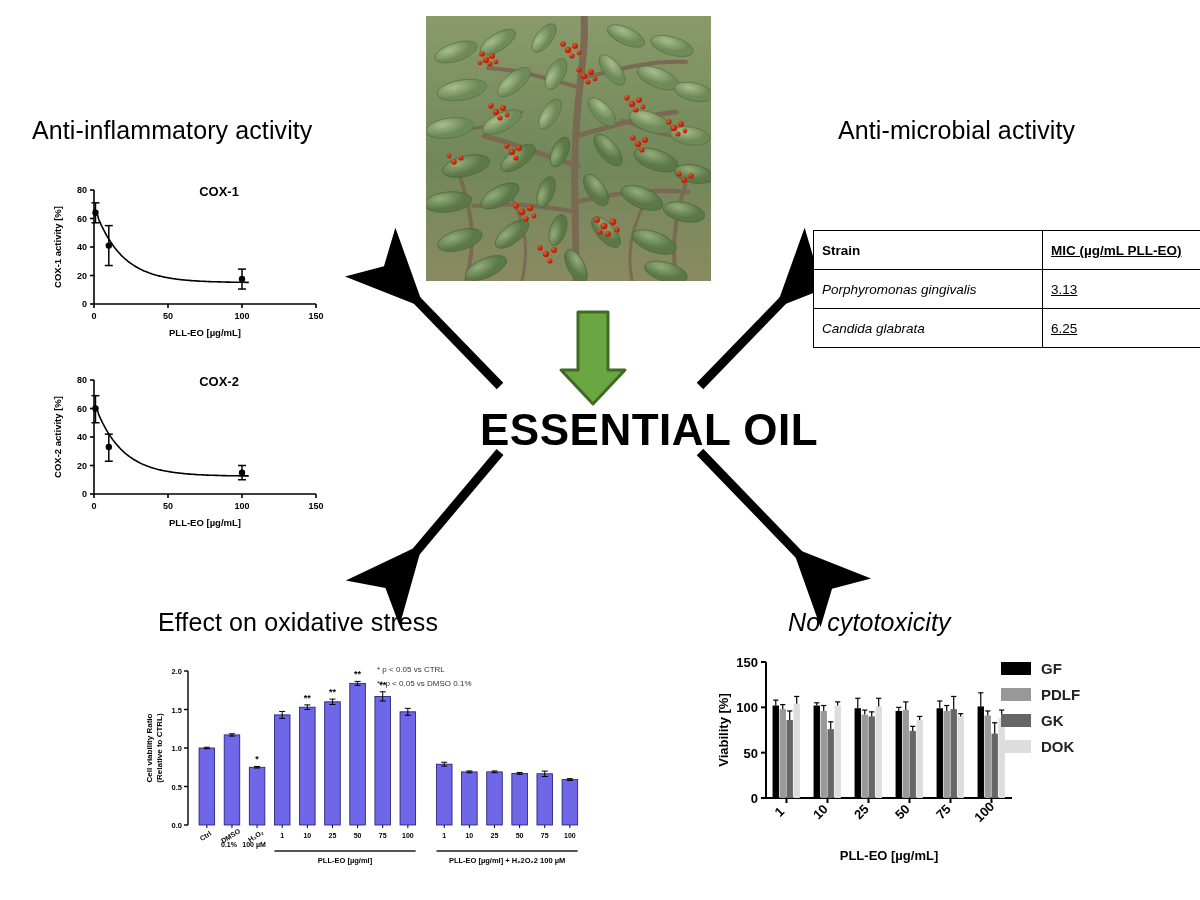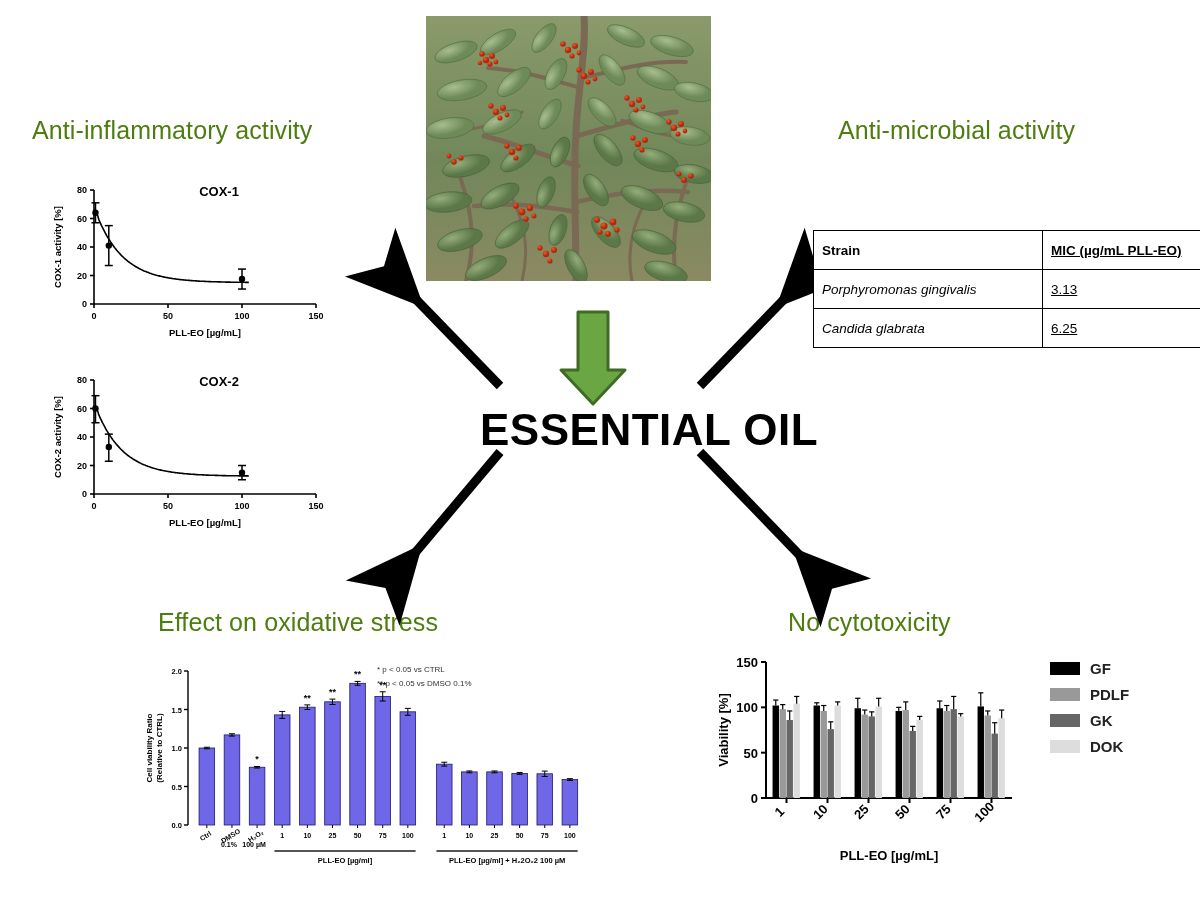--- a/index.html
+++ b/index.html
@@ -3,21 +3,21 @@
 <meta charset="utf-8">
 <style>
   html,body{margin:0;padding:0;}
   body{
     width:1200px;height:900px;background:#ffffff;position:relative;overflow:hidden;
     font-family:"Liberation Sans",sans-serif;color:#000;
   }
   .abs{position:absolute;}
 
   
-  .heading{font-size:25px;font-weight:400;color:#4d7c0f;white-space:nowrap;letter-spacing:.1px;}
+  .heading{font-size:25px;font-weight:400;color:#000000;white-space:nowrap;letter-spacing:.1px;}
 
   
   .center-label{font-size:44px;font-weight:700;letter-spacing:.5px;white-space:nowrap;}
 
   
   .photo{width:285px;height:265px;overflow:hidden;background:#6f8a52;position:absolute;}
   .photo svg{display:block;}
 
   
   table.mic{border-collapse:collapse;width:398px;background:#fff;}
@@ -35,21 +35,21 @@
 
   
   .statnote{font-size:8px;color:#333;line-height:14px;white-space:nowrap;}
 </style>
 </head>
 <body>
 
 <div class="abs heading" style="left:32px;top:116px;">Anti-inflammatory activity</div>
 <div class="abs heading" style="left:838px;top:116px;">Anti-microbial activity</div>
 <div class="abs heading" style="left:158px;top:608px;">Effect on oxidative stress</div>
-<div class="abs heading" style="left:788px;top:608px;">No cytotoxicity</div>
+<div class="abs heading" style="left:788px;top:608px;font-style:italic;">No cytotoxicity</div>
 
 <div class="photo abs" style="left:426px;top:16px;">
 <svg width="285" height="265" viewBox="0 0 285 265" xmlns="http://www.w3.org/2000/svg">
   <defs>
     <linearGradient id="bg" x1="0" y1="0" x2="0" y2="1">
       <stop offset="0%" stop-color="#8a9a6b"></stop>
           <stop offset="55%" stop-color="#71875a"></stop>
           <stop offset="100%" stop-color="#8b8a62"></stop>
     </linearGradient>
     <radialGradient id="lf" cx="35%" cy="30%">
@@ -551,21 +551,21 @@
       <line x1="280.1062" y1="74.74666666666667" x2="285.30620000000005" y2="74.74666666666667" stroke="#000" stroke-width="1.2"></line>
       <rect x="286.47" y="70.21333333333334" width="6.412400000000001" height="79.78666666666666" fill="#dddddd"></rect>
       <line x1="289.67620000000005" y1="62.05333333333334" x2="289.67620000000005" y2="70.21333333333334" stroke="#000" stroke-width="1.2"></line>
       <line x1="287.07620000000003" y1="62.05333333333334" x2="292.2762000000001" y2="62.05333333333334" stroke="#000" stroke-width="1.2"></line>
       <line x1="279.5" y1="150" x2="279.5" y2="155" stroke="#000" stroke-width="2"></line>
       <text x="275.5" y="167" font-size="13" font-weight="700" text-anchor="middle" fill="#000" transform="rotate(-45 275.5 167)">100</text>
       <text x="177" y="212" font-size="13" font-weight="700" text-anchor="middle" fill="#000">PLL-EO [µg/mL]</text>
       <text x="16" y="82" font-size="13" font-weight="700" text-anchor="middle" fill="#000" transform="rotate(-90 16 82)">Viability [%]</text>
     </svg>
 </div>
-<div class="abs" style="left:1050px;top:660px;text-align:center;">
+<div class="abs" style="left:1001px;top:660px;text-align:center;">
   <div class="legend-row">
     <span class="sw" style="background:#000000"></span>
     <span class="legend-lab">GF</span>
   </div>
   <div class="legend-row">
     <span class="sw" style="background:#999999"></span>
     <span class="legend-lab">PDLF</span>
   </div>
   <div class="legend-row">
     <span class="sw" style="background:#666666"></span>

